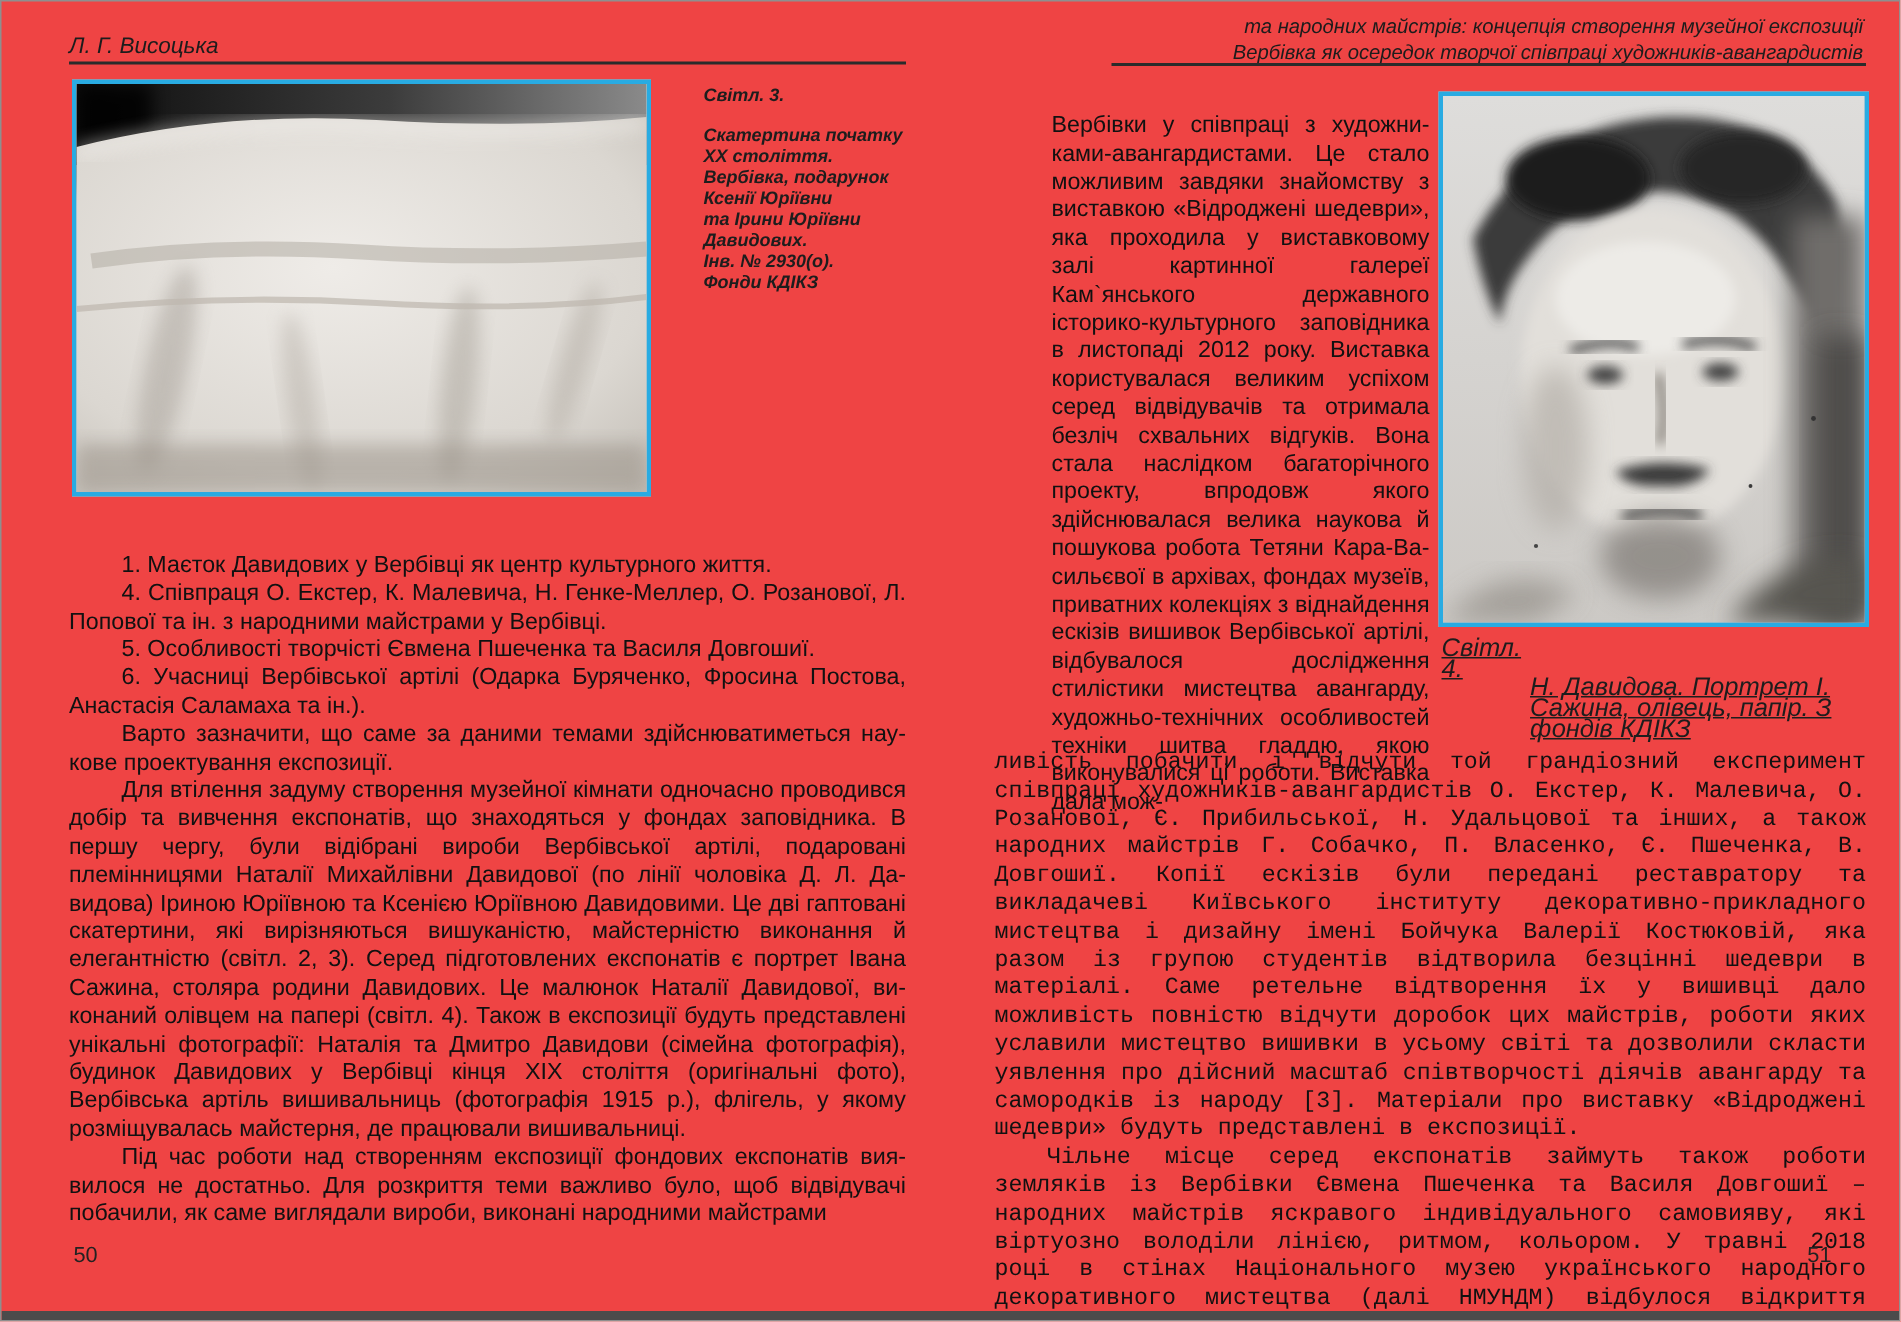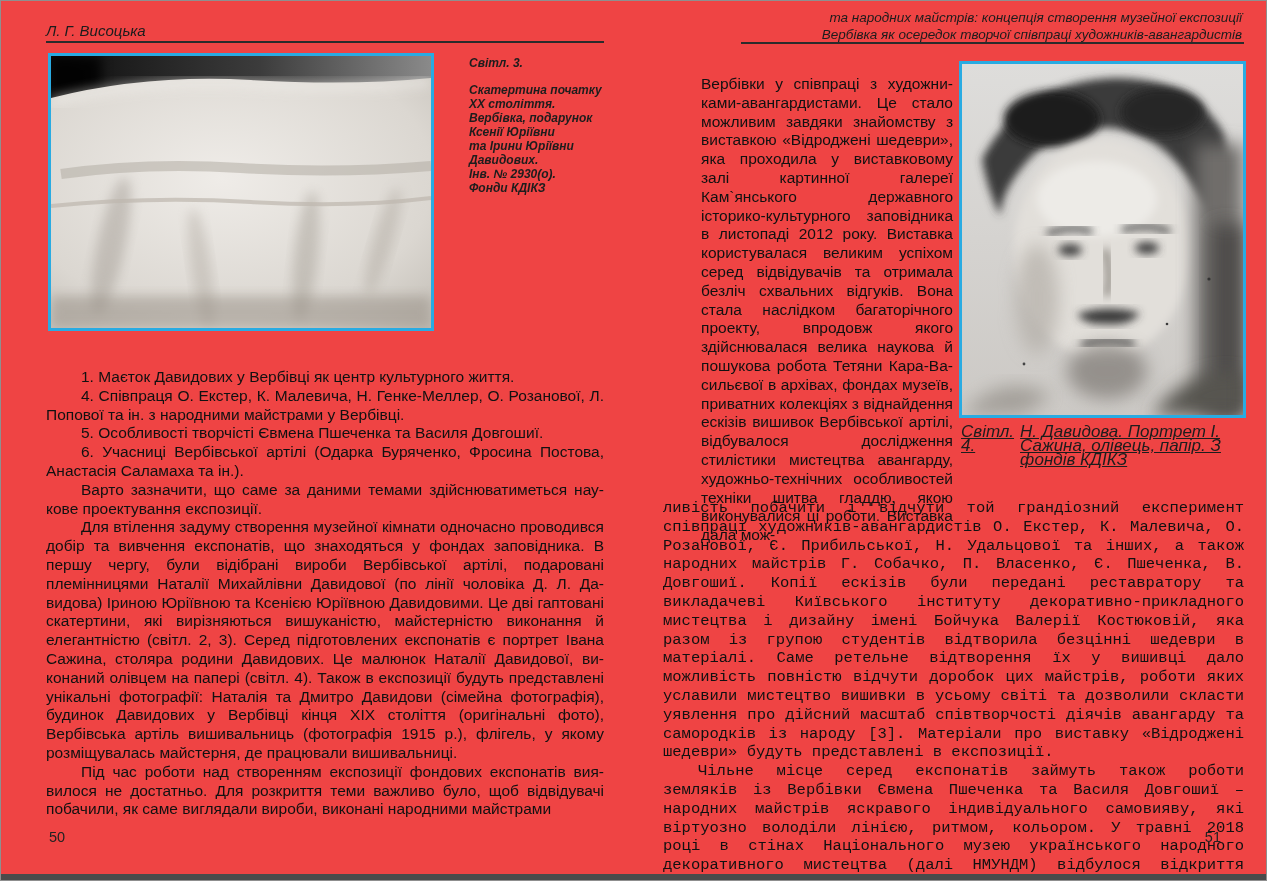--- a/index.html
+++ b/index.html
@@ -20,21 +20,21 @@
   .photo { position:absolute; border:3px solid #29abe2; box-sizing:border-box; background:#d6d3cd; }
   .photo svg { display:block; width:100%; height:100%; }
   .photo-1 { left:47px; top:52px; width:386px; height:278px; }
   .photo-2 { left:958px; top:60px; width:287px; height:357px; }
 
   .caption { position:absolute; font-style:italic; color:#1d1d1d; }
   .caption-3 { left:468px; top:55px; width:152px; font-size:12px; line-height:14px;font-weight:bold; }
   .caption-3 .cap-label { margin-bottom:13px; }
   .caption-4 { left:960px; top:424px; width:286px; font-size:17px; line-height:14px; display:flex;text-decoration:underline; }
   .caption-4 .cap-label { flex:0 0 50px; }
-  .caption-4 .cap-text { flex:1; padding-left:6px; }
+  .caption-4 .cap-text { flex:1; padding-left:6px;margin-top:26px; }
 
   .body-text { position:absolute; font-size:15.5px; line-height:18.8px; text-align:justify; color:#111;margin-top:28px; }
   .body-text p { margin:0; text-indent:35px; }
   .body-text p.no-indent { text-indent:0; }
   .body-left { left:45px; top:339px; width:558px; }
   .col-right { left:700px; top:46px; width:252px; }
   .body-right { left:662px; top:470px; width:581px;font-family:Liberation Mono, monospace; }
 
   .pagenum { position:absolute; font-size:14.5px; color:#222; top:828px; }
   .pn-left { left:48px; }

